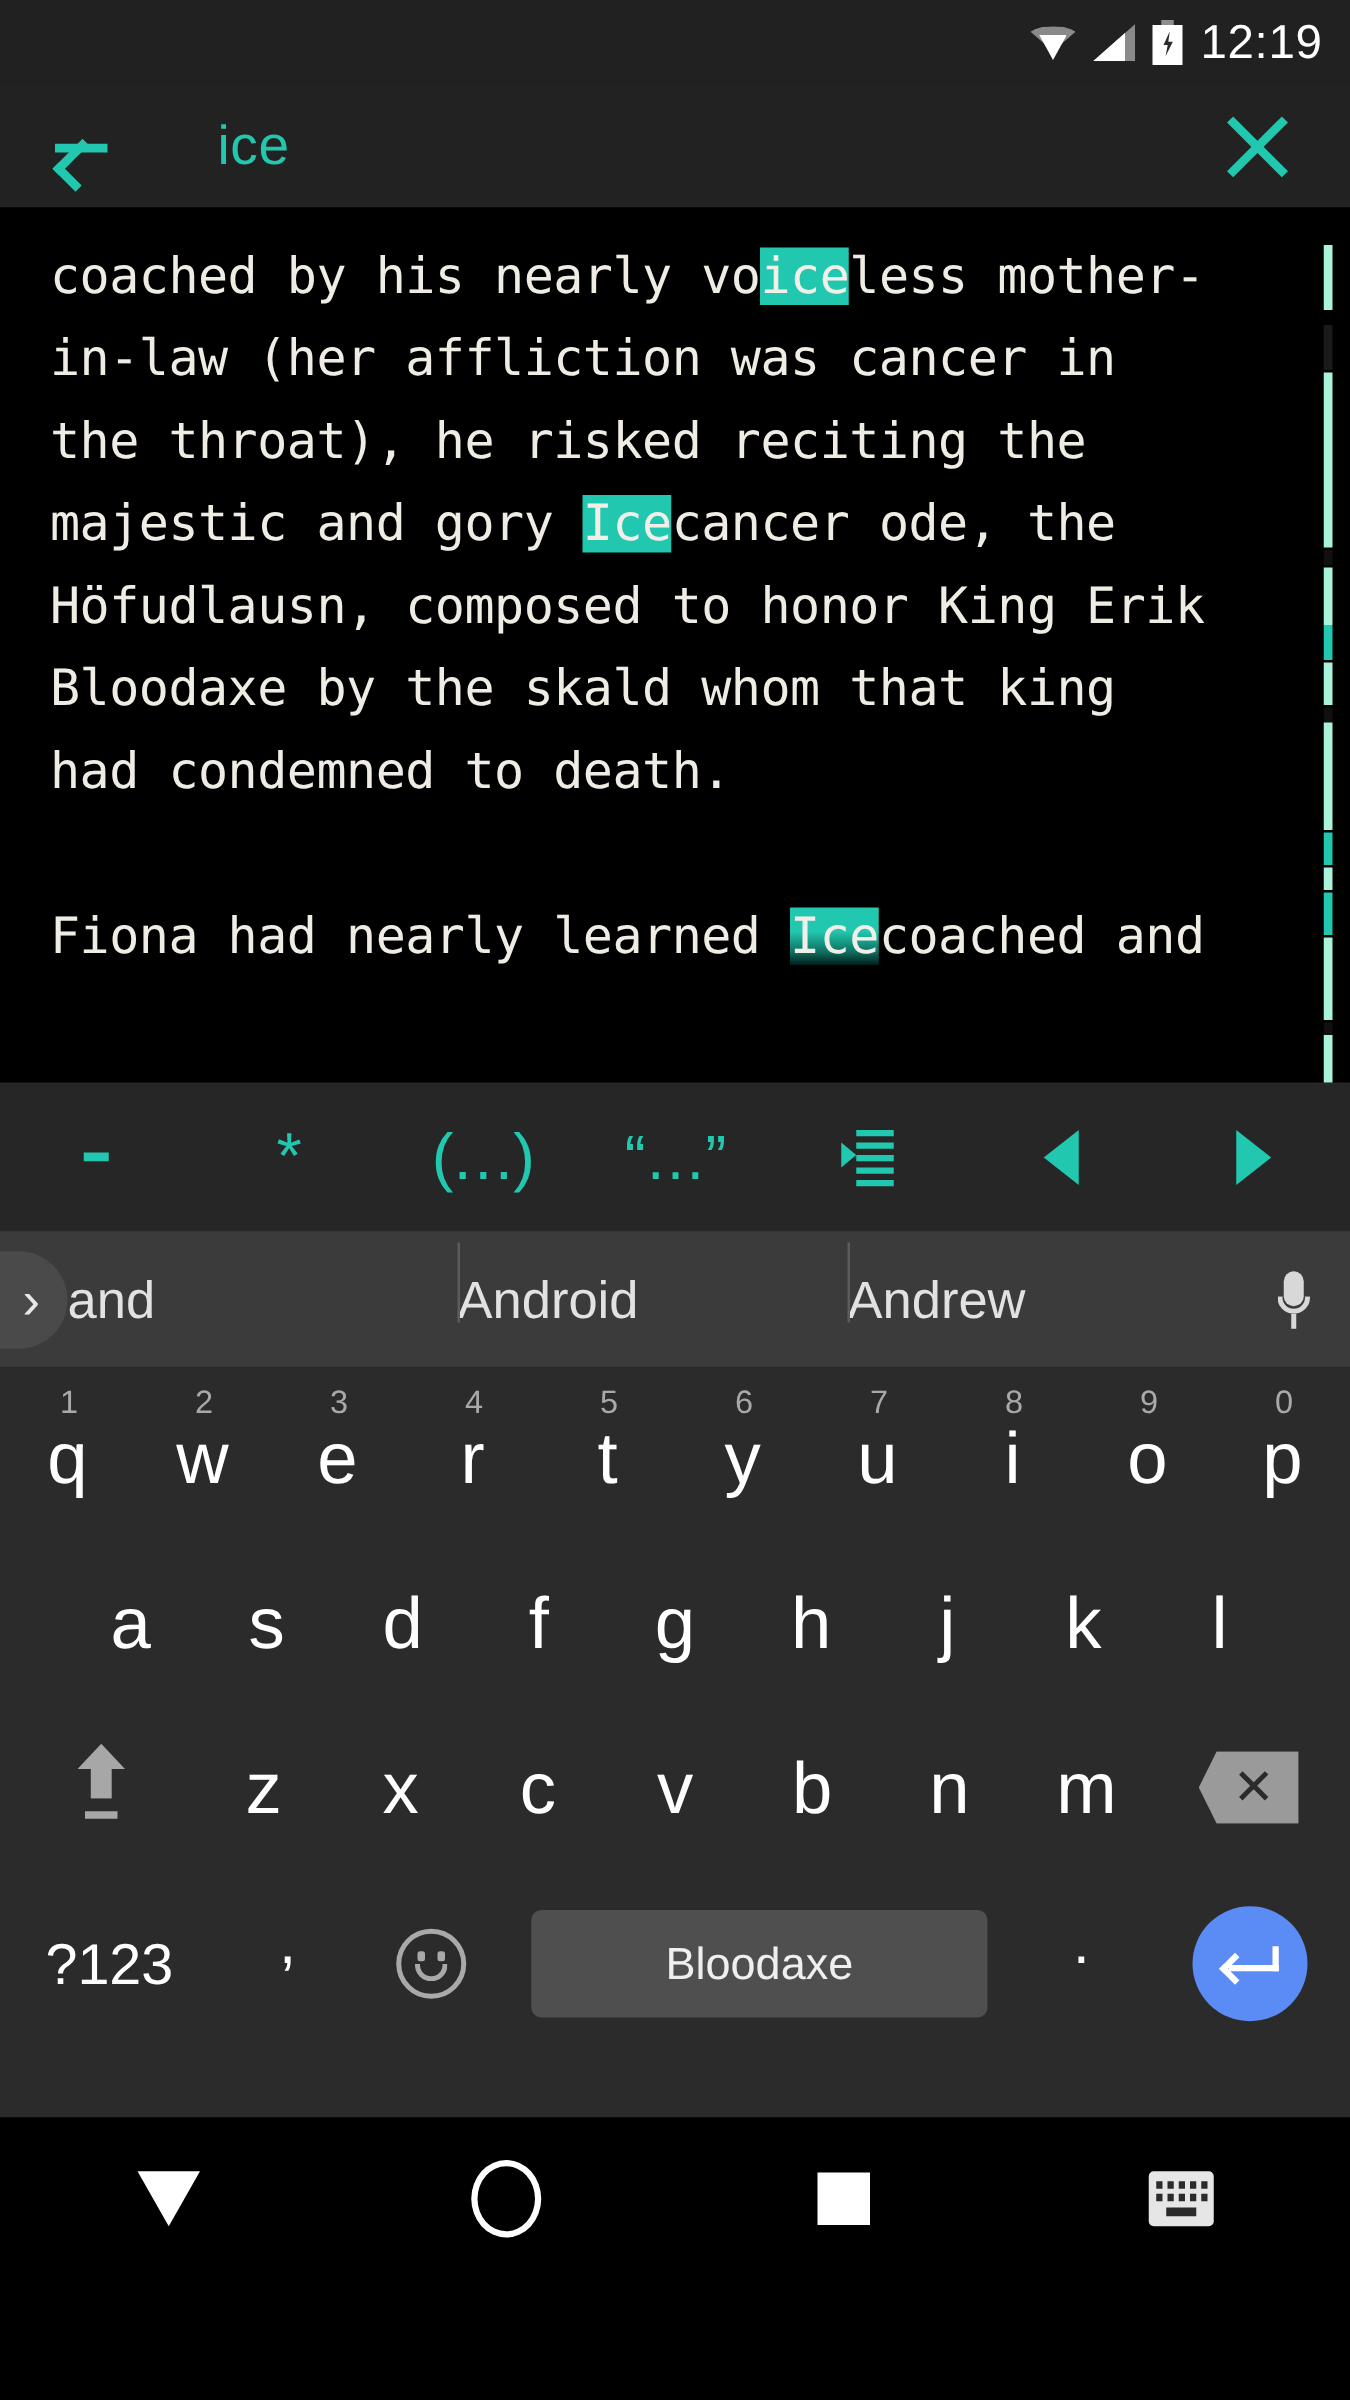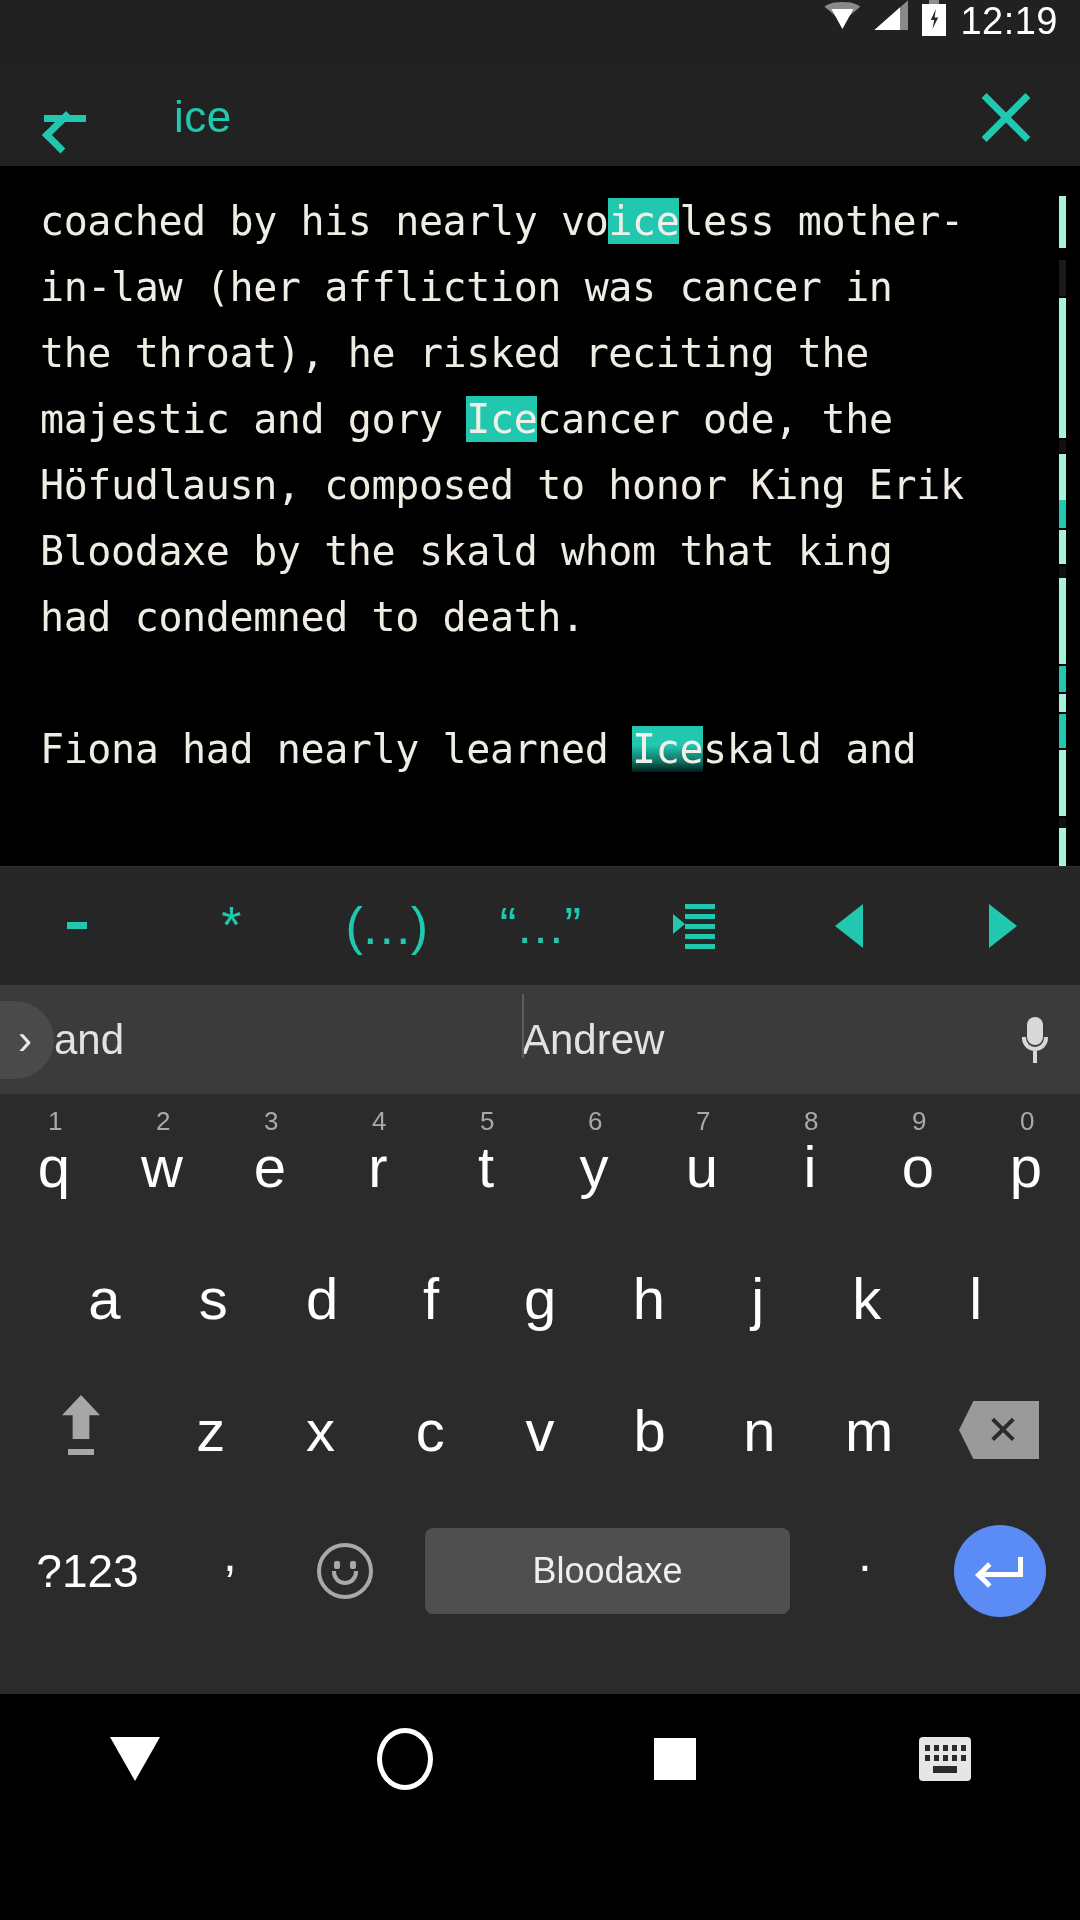--- a/index.html
+++ b/index.html
@@ -1,21 +1,21 @@
 <!DOCTYPE html>
 <html><head>
 <meta charset="utf-8">
 <style>
   * { margin:0; padding:0; box-sizing:border-box; }
   html,body { width:1080px; height:1920px; background:#000; overflow:hidden; }
   body { font-family:"Liberation Sans", sans-serif; -webkit-font-smoothing:antialiased; }
 
   
   .status-bar{
-    height:68px; background:#212121; display:flex; align-items:flex-start;
+    height:68px; background:#212121; display:flex; align-items:center;
     justify-content:flex-end; padding-right:22px; gap:14px;
   }
   .wifi-icon{ width:36px; height:30px; position:relative; }
   .wifi-icon .arc{
     position:absolute; left:0; top:2px; width:36px; height:20px;
     background:#8a8a8a;
     clip-path: polygon(50% 100%, 0% 22%, 10% 12%, 26% 3%, 50% 0%, 74% 3%, 90% 12%, 100% 22%);
   }
   .wifi-icon .fill{
     position:absolute; left:7px; top:9px; width:22px; height:20px;
@@ -288,21 +288,21 @@
     </div>
 </div>
 
 <div class="reader">
   <div class="reader-text"><span>coached by his nearly vo</span><span class="hl">ice</span><span>less mother-
 in-law (her affliction was cancer in
 the throat), he risked reciting the
 majestic and gory </span><span class="hl">Ice</span><span>cancer ode, the
 Höfudlausn, composed to honor King Erik
 Bloodaxe by the skald whom that king
-had condemned to death.</span><span class="para-gap"></span><span>Fiona had nearly learned </span><span class="hl-fade">Ice</span><span>skald and</span></div>
+had condemned to death.</span><span class="para-gap"></span><span>Fiona had nearly learned </span><span class="hl-fade">Ice</span><span>coached and</span></div>
   <div class="hit-bar" id="hit-bar">
       <span style="top: 18px; height: 52px; background: rgb(169, 242, 220);"></span>
       <span style="top: 82px; height: 36px; background: rgb(26, 26, 26);"></span>
       <span style="top: 120px; height: 140px; background: rgb(169, 242, 220);"></span>
       <span style="top: 262px; height: 12px; background: rgb(16, 16, 16);"></span>
       <span style="top: 276px; height: 46px; background: rgb(169, 242, 220);"></span>
       <span style="top: 322px; height: 28px; background: rgb(33, 199, 174);"></span>
       <span style="top: 352px; height: 34px; background: rgb(169, 242, 220);"></span>
       <span style="top: 388px; height: 12px; background: rgb(16, 16, 16);"></span>
       <span style="top: 400px; height: 86px; background: rgb(169, 242, 220);"></span>
@@ -342,20 +342,21 @@
     <span class="tri-left"></span>
   </div>
   <div class="fmt-btn">
     <span class="tri-right"></span>
   </div>
 </div>
 
 <div class="suggestions">
   <div class="expand-chip">›</div>
   <div class="sug">and</div>
+  <div class="sug">Android</div>
   <div class="sug">Andrew</div>
   <div class="mic-icon">
     <span class="m">
         <span class="cap"></span>
         <span class="arcm"></span>
         <span class="stem"></span>
       </span>
   </div>
 </div>
 

